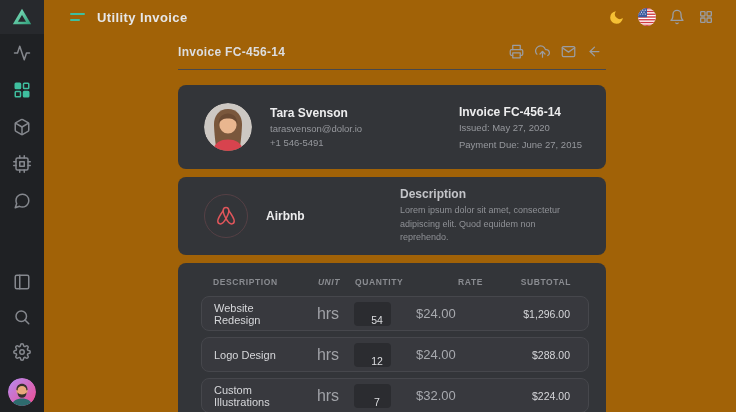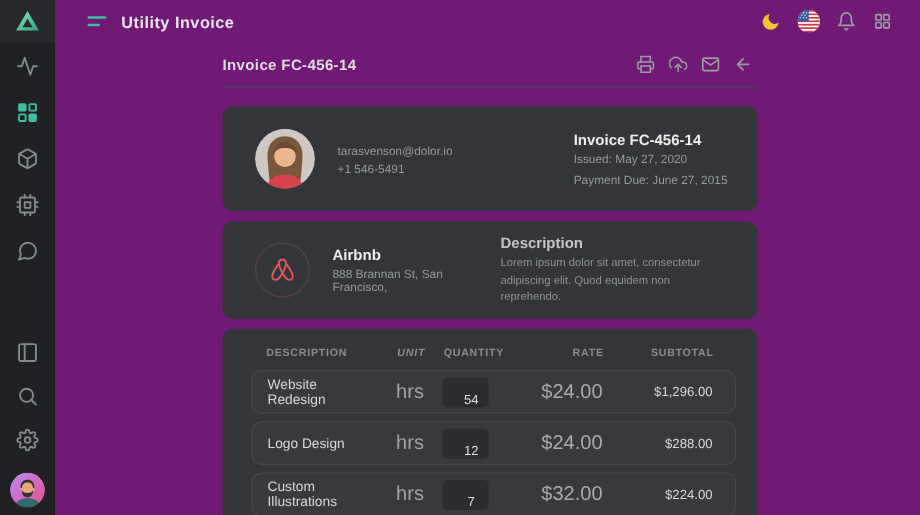--- a/index.html
+++ b/index.html
@@ -1,17 +1,17 @@
 <!DOCTYPE html>
 <html style="--accent: #3fbf9f; --moon: #f5c034; --airbnb: #e0565b;"><head>
 <meta charset="utf-8">
 <style>
   * { margin:0; padding:0; box-sizing:border-box; }
   html,body { background:#26272b; }
-  .app{ position:relative; width:736px; height:412px; background:#701a75;
+  .app{ position:relative; width:736px; height:412px; background:#a16207;
         font-family:"Liberation Sans", sans-serif; overflow:hidden; }
 
   
   .sidebar{ position:absolute; left:0; top:0; bottom:0; width:44px;
             background:#1f2124; display:flex; flex-direction:column; align-items:center; z-index:3; }
   .logo-box{ width:44px; height:34px; background:#27292d; display:flex;
              align-items:center; justify-content:center; flex:none; cursor:pointer; }
   .side-nav{ display:flex; flex-direction:column; gap:19px; padding-top:10px; align-items:center; }
   .icon-btn{ background:none; border:none; padding:0; color:#85888e; cursor:pointer;
              display:flex; align-items:center; justify-content:center; }
@@ -73,21 +73,21 @@
   .thead{ padding:8px 18px 9px 12px; }
   .thead span{ font-size:8.5px; font-weight:700; letter-spacing:.6px; color:#8a8c91; }
   .thead .h-unit{ text-align:center;font-style:italic; }
   .thead .h-rate,.thead .h-subtotal{ text-align:right; }
   .trow{ background:#38393e; border:1px solid #46474c; border-radius:8px; height:35px;
          padding:0 18px 0 12px; margin-bottom:6px; }
   .trow .desc{ font-size:11px; color:#d6d7da; }
   .trow .unit{ font-size:16px; color:#a0a2a7; text-align:center; }
   .qty-input{ width:37px; height:24px; background:#2b2c30; border:none; border-radius:4px;
               color:#dddee1; font-size:10.5px; padding:12px 0 0 9px; font-family:inherit; outline:none;text-align:center; }
-  .trow .rate{ font-size:16px; color:#a7a9ae; text-align:right; }
+  .trow .rate{ font-size:13px; color:#a7a9ae; }
   .trow .subtotal{ font-size:10.5px; color:#d6d7da; text-align:right; }
 </style>
 </head>
 <body>
 
 <div class="app">
 
   <aside class="sidebar">
     <div class="logo-box">
       <svg width="22" height="22" viewBox="0 0 24 24">
@@ -292,41 +292,41 @@
           <g clip-path="url(#pc)">
             <rect width="48" height="48" fill="#cdc8c3"></rect>
             <path d="M24 6c-9.5 0-14 7.5-14 15 0 9 2.5 27 2.5 27h23S38 30 38 21c0-7.5-4.5-15-14-15z" fill="#7a573c"></path>
             <circle cx="24" cy="22" r="8.6" fill="#e9b68f"></circle>
             <path d="M14.5 21c.3-7 4.3-10.4 9.5-10.4s9.2 3.4 9.5 10.4c-2.2-4.4-5.1-5.6-9.5-5.6s-7.3 1.2-9.5 5.6z" fill="#6b4a33"></path>
             <path d="M9 48c1.2-8.5 7.6-11.5 15-11.5S37.8 39.5 39 48z" fill="#d8434e"></path>
           </g>
         </svg>
       </div>
       <div class="person-info">
+        <div class="person-name">Tara Svenson</div>
         <div class="person-line">tarasvenson@dolor.io</div>
         <div class="person-line">+1 546-5491</div>
       </div>
       <div class="invoice-meta">
         <div class="meta-title">Invoice FC-456-14</div>
         <div class="meta-line">Issued: May 27, 2020</div>
         <div class="meta-line due">Payment Due: June 27, 2015</div>
       </div>
     </section>
 
     <section class="card card-client">
       <div class="client-logo">
         <svg width="26" height="26" viewBox="0 0 24 24" fill="none" stroke="var(--airbnb,#e0565b)" stroke-width="1.4" stroke-linecap="round" stroke-linejoin="round">
           <path d="M12 4.2c-1.7 0-2.6 1.2-2.6 2.9 0 2 1.2 4.7 2.6 7.3 1.4-2.6 2.6-5.3 2.6-7.3 0-1.7-.9-2.9-2.6-2.9z"></path>
           <path d="M12 14.4c-1.6 2.8-3.3 4.9-5.1 4.9-1.5 0-2.5-1.1-2.5-2.6 0-2.2 2.3-5.9 5-9.6"></path>
           <path d="M12 14.4c1.6 2.8 3.3 4.9 5.1 4.9 1.5 0 2.5-1.1 2.5-2.6 0-2.2-2.3-5.9-5-9.6"></path>
         </svg>
       </div>
       <div class="client-info">
         <div class="client-name">Airbnb</div>
-        <div class="client-line">888 Brannan St, San Francisco,</div>
       </div>
       <div class="desc-block">
         <div class="desc-title">Description</div>
         <div class="desc-body">Lorem ipsum dolor sit amet, consectetur adipiscing elit. Quod equidem non reprehendo.</div>
       </div>
     </section>
 
     <section class="card card-table">
       <div class="tgrid thead">
         <span>DESCRIPTION</span>

